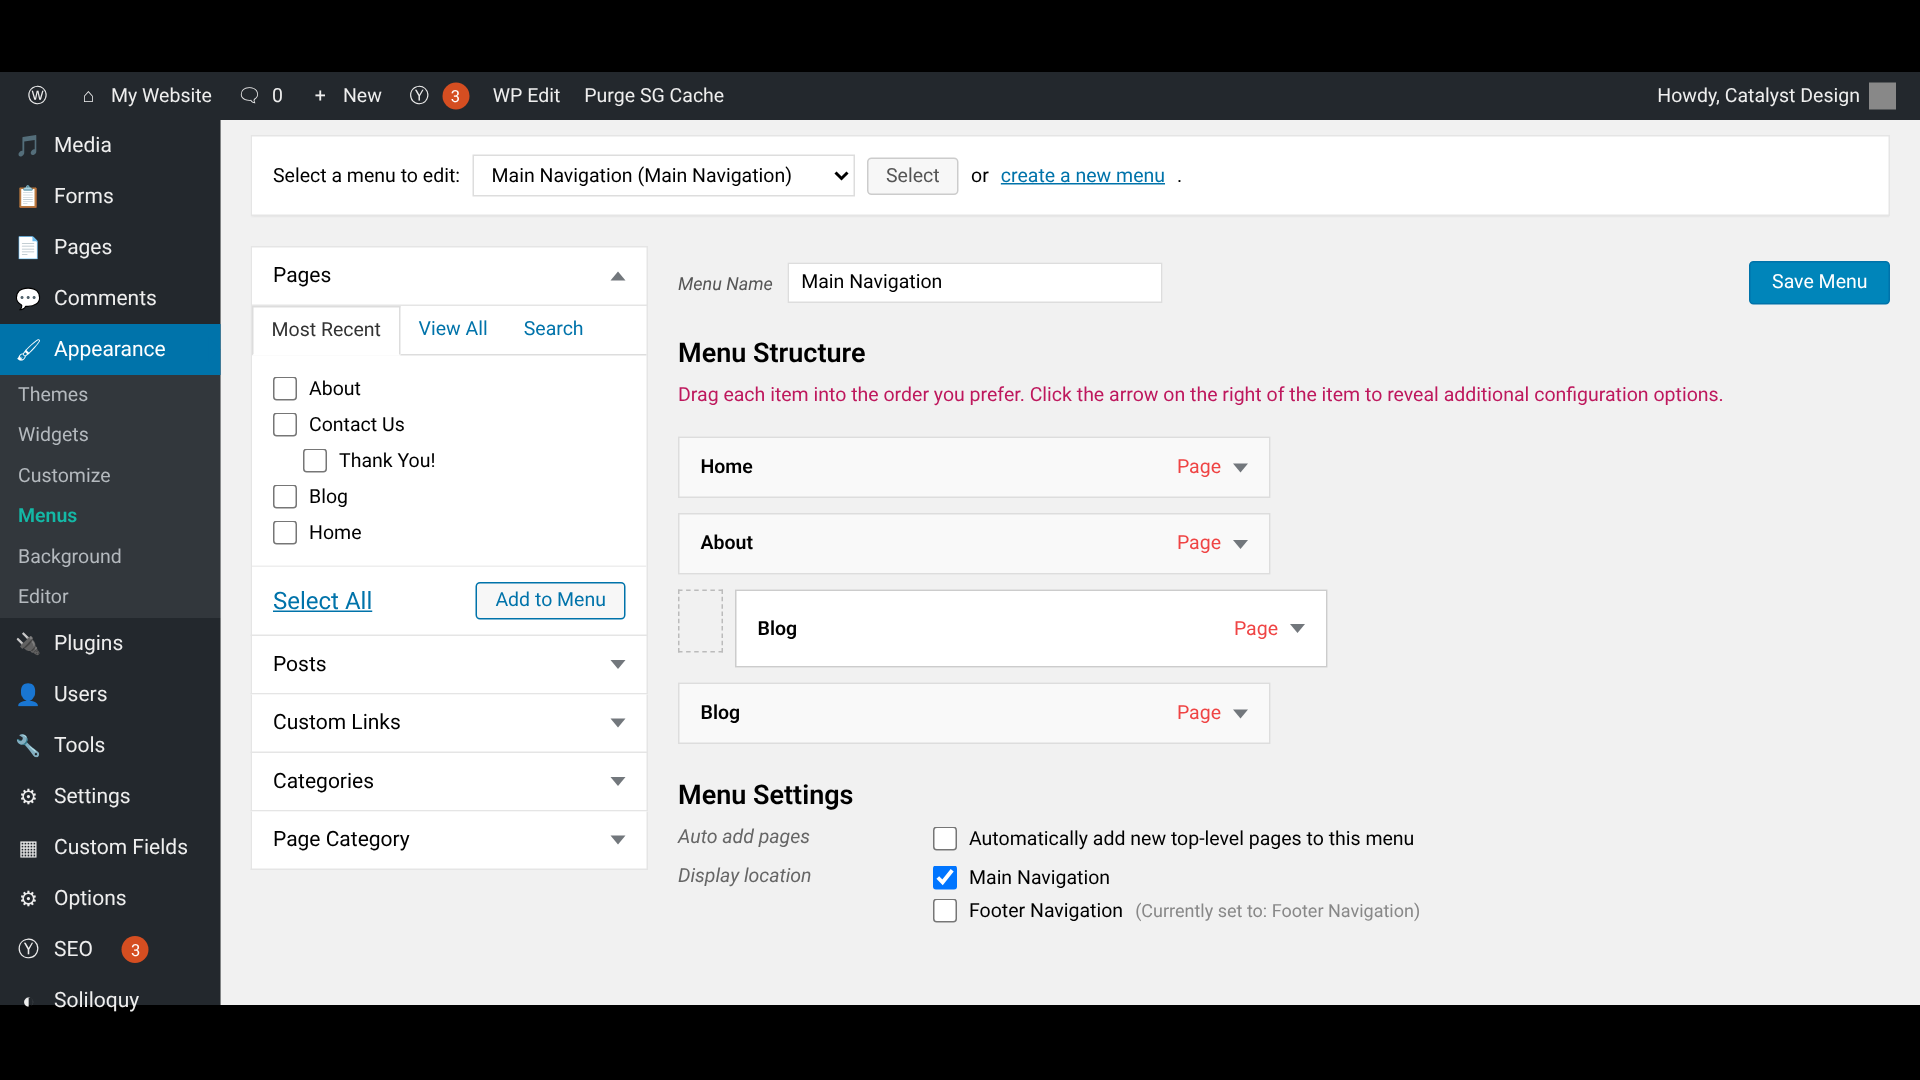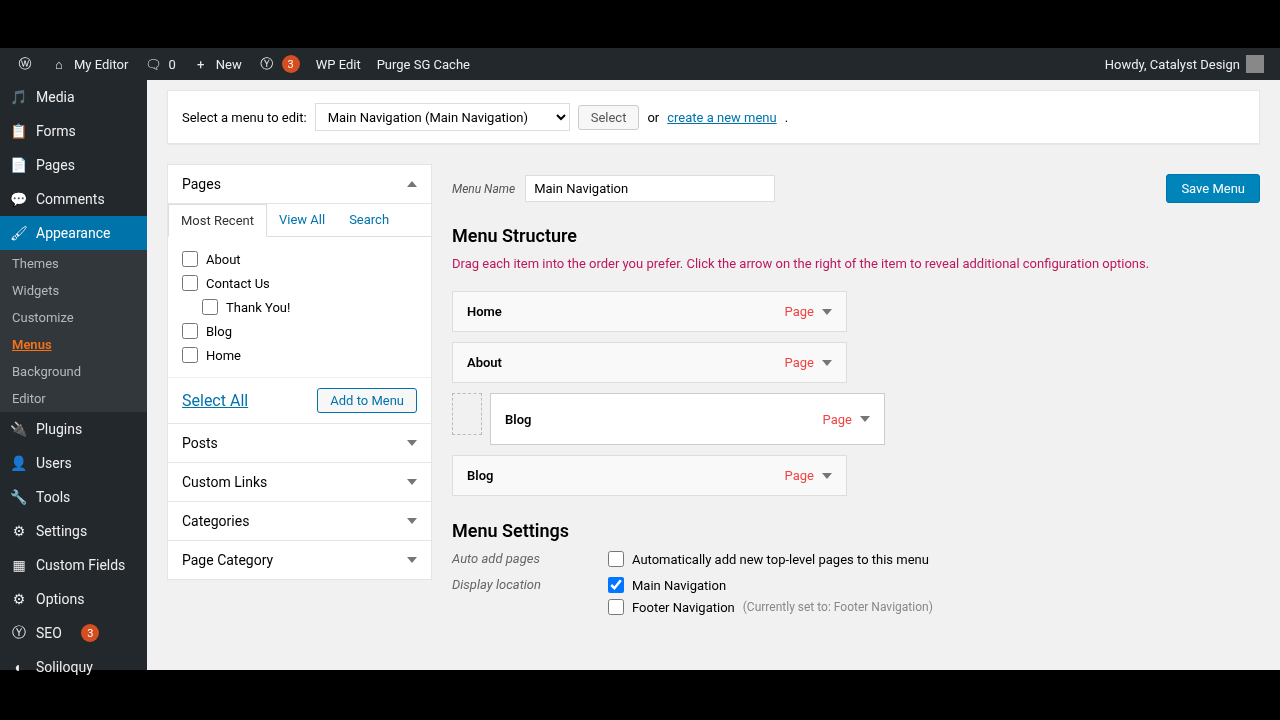--- a/index.html
+++ b/index.html
@@ -8,21 +8,21 @@
 .adminbar-item { display: flex; align-items: center; gap: 6px; padding: 0 8px; cursor: pointer; height: 100%; }
 .adminbar-right { margin-left: auto; }
 .badge-orange { background: #d54e21; color: #fff; border-radius: 10px; min-width: 18px; height: 18px; display: inline-flex; align-items: center; justify-content: center; font-size: 11px; padding: 0 5px; }
 .content-area { position: absolute; top: 80px; left: 0; right: 0; bottom: 50px; display: flex; }
 .sidebar { width: 147px; background: #23282d; color: #eee; font-size: 14px; }
 .sidebar-item { display: flex; align-items: center; gap: 8px; padding: 8px 10px; cursor: pointer; }
 .sidebar-item.active { background: #0073aa; color: #fff; position: relative; }
 .sidebar-item.active::after { content: ''; position: absolute; right: -8px; top: 50%; transform: translateY(-50%); border: 8px solid transparent; border-left-color: #0073aa; }
 .sidebar-sub { background: #32373c; }
 .sidebar-sub-item { padding: 6px 12px; font-size: 13px; color: #b4b9be; cursor: pointer; }
-.sidebar-sub-item.active { color: #f97316; font-weight: 600; text-decoration: underline; }
+.sidebar-sub-item.active { color: #14b8a6; font-weight: 600; }
 .main { flex: 1; background: #f1f1f1; padding: 10px 20px; overflow: auto; }
 .box { background: #fff; border: 1px solid #e5e5e5; box-shadow: 0 1px 1px rgba(0,0,0,.04); }
 .menu-select-row { padding: 12px 14px; display: flex; align-items: center; gap: 8px; font-size: 13px; margin-bottom: 20px; }
 select { border: 1px solid #ddd; padding: 4px 24px 4px 8px; font-size: 13px; background: #fff; height: 28px; }
 .btn { border: 1px solid #ccc; background: #f7f7f7; padding: 4px 12px; font-size: 13px; cursor: pointer; border-radius: 3px; color: #555; }
 .btn-primary { background: #0085ba; border-color: #0073aa; color: #fff; padding: 6px 14px; font-size: 13px; }
 a.link { color: #0073aa; text-decoration: underline; cursor: pointer; }
 .cols { display: flex; gap: 20px; align-items: flex-start; }
 .left-col { width: 265px; }
 .right-col { flex: 1; }
@@ -41,41 +41,41 @@
 .menu-header-left { display: flex; align-items: center; gap: 10px; }
 .menu-header-left label { font-style: italic; font-size: 12px; color: #555; }
 .menu-header-left input { border: 1px solid #ddd; padding: 5px 8px; font-size: 13px; width: 250px; }
 h3.section { font-size: 18px; font-weight: 600; margin: 6px 0 10px; }
 .help-text { font-size: 13px; color: #be185d; margin-bottom: 20px; }
 .menu-item { border: 1px solid #ddd; background: #f9f9f9; margin-bottom: 10px; width: 395px; display: flex; align-items: center; justify-content: space-between; padding: 12px 14px; font-size: 13px; cursor: move; }
 .menu-item-title { font-weight: 600; }
 .menu-item-type { color: #ef4444; display: flex; align-items: center; gap: 8px; }
 .drop-indicator { width: 30px; height: 42px; border: 1px dashed #bbb; margin-bottom: 10px; display: inline-block; vertical-align: top; }
 .drag-row { display: flex; gap: 8px; margin-bottom: 10px; }
-.settings-row { display: flex; gap: 16px; margin-bottom: 10px; font-size: 13px; align-items: flex-start; }
+.settings-row { display: flex; gap: 30px; margin-bottom: 10px; font-size: 13px; align-items: flex-start; }
 .settings-row .lbl { font-style: italic; color: #666; width: 140px; }
 .settings-row .opts { display: flex; flex-direction: column; gap: 6px; }
 .opt { display: flex; align-items: center; gap: 8px; }
 .opt input { width: 16px; height: 16px; }
 .opt .hint { color: #888; font-size: 12px; }
 .icon { width: 18px; height: 18px; display: inline-flex; align-items: center; justify-content: center; }
 .triangle-down { width: 0; height: 0; border-left: 5px solid transparent; border-right: 5px solid transparent; border-top: 6px solid #72777c; }
 .triangle-up { width: 0; height: 0; border-left: 5px solid transparent; border-right: 5px solid transparent; border-bottom: 6px solid #72777c; }
 .avatar { width: 18px; height: 18px; background: #888; }
 </style>
 </head>
 <body>
 
 <div class="adminbar">
   <div class="adminbar-item">
       <span class="icon">ⓦ</span>
     </div>
   <div class="adminbar-item">
       <span class="icon">⌂</span>
-      <span>My Editor</span>
+      <span>My Website</span>
     </div>
   <div class="adminbar-item">
       <span class="icon">🗨</span>
       <span>0</span>
     </div>
   <div class="adminbar-item">
       <span class="icon">+</span>
       <span>New</span>
     </div>
   <div class="adminbar-item">

